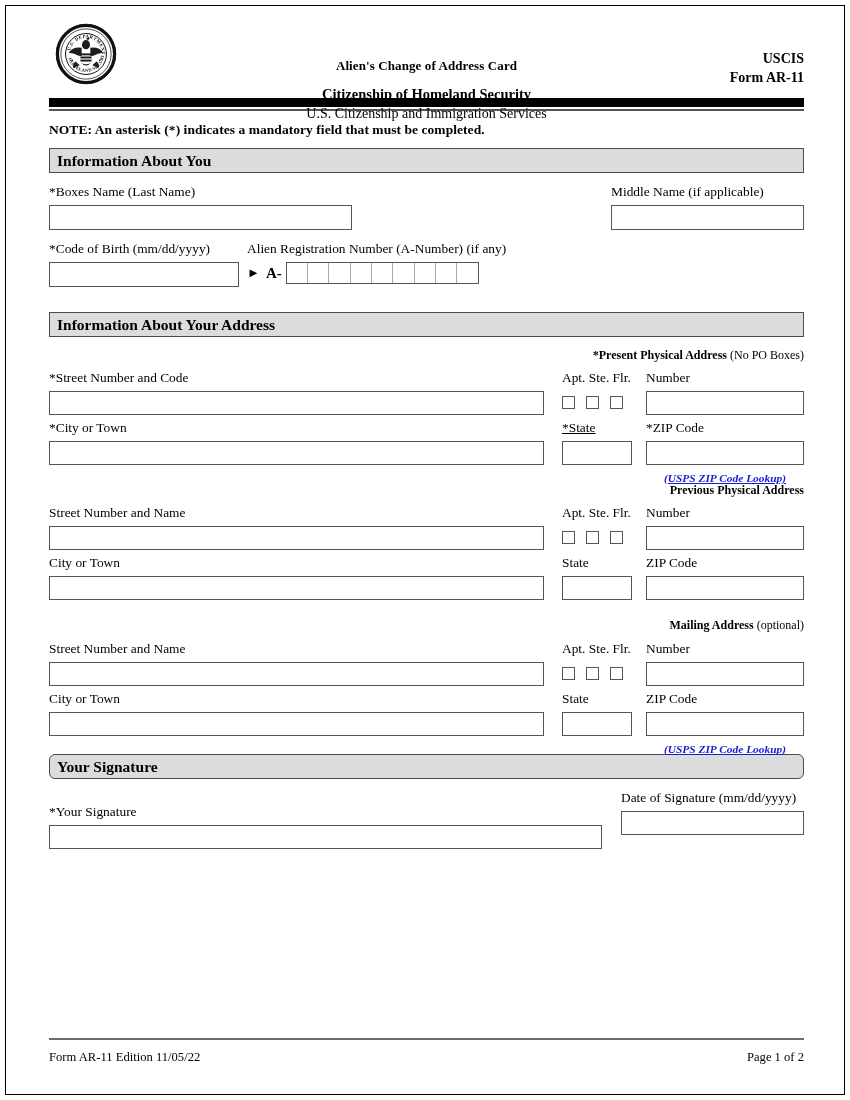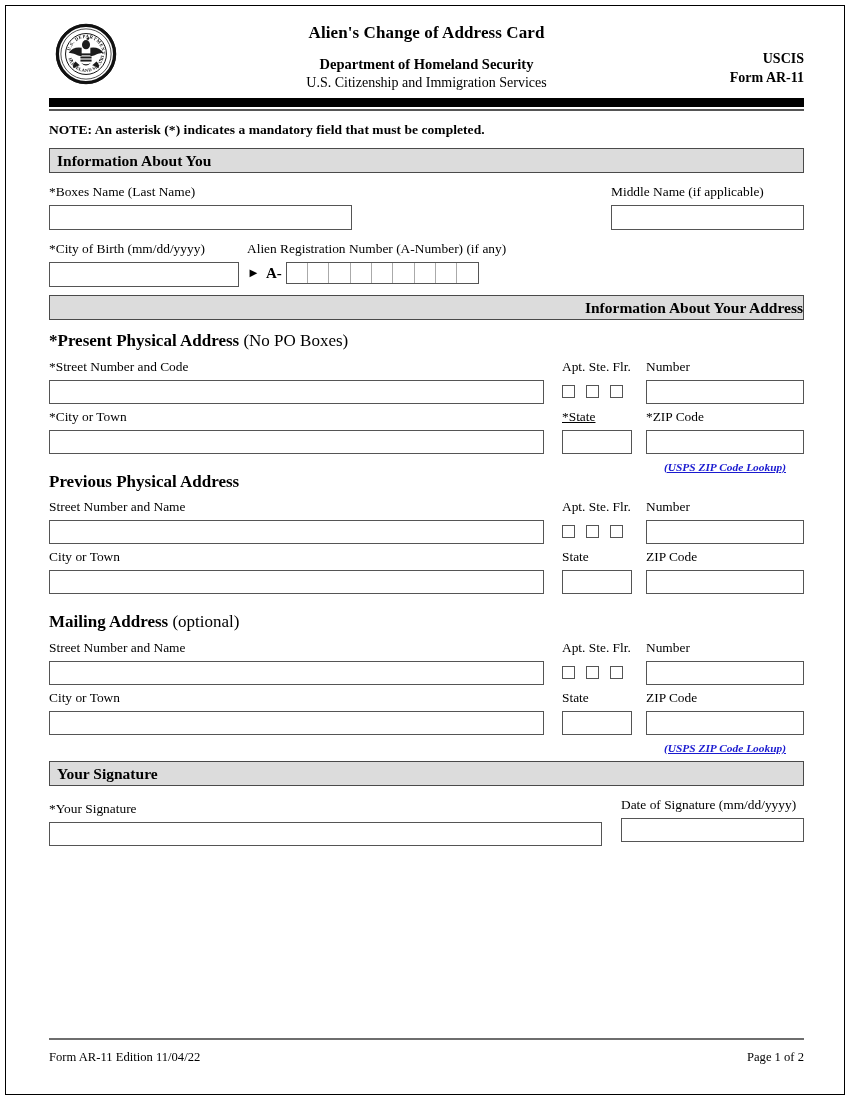--- a/index.html
+++ b/index.html
@@ -35,24 +35,25 @@
   .seal {
     position: absolute;
     left: 6px; top: 9px;
     width: 62px; height: 62px;
   }
   .head-titles {
     text-align: center;
     padding-top: 10px;
   }
   .form-title {
-    font-size: 17px;
+    font-size: 13px;
     font-weight: bold;
     letter-spacing: .1px;
     line-height: 1.1;
+    margin-top: 35px;
   }
   .dhs-line {
     font-size: 14.5px;
     font-weight: bold;
     margin-top: 13px;
     line-height: 1.15;
   }
   .uscis-line {
     font-size: 14px;
     margin-top: 3px;
@@ -106,23 +107,24 @@
 
   .box {
     border: 1.5px solid #555;
     background: #fff;
     height: 24px;
   }
 
   .row { position: relative; }
 
   .subhead {
-    font-size: 17px;
+    font-size: 12px;
     font-weight: bold;
     line-height: 1.1;
+    text-align: right;
   }
   .subhead .reg { font-weight: normal; }
 
   .chk {
     width: 13px; height: 13px;
     border: 1.5px solid #555;
     background: #fff;
     display: inline-block;
   }
 
@@ -211,21 +213,21 @@
           </g>
           <g fill="#111">
             <circle cx="28" cy="60" r="1.1"></circle>
               <circle cx="72" cy="60" r="1.1"></circle>
           </g>
         </svg>
       </div>
 
       <div class="head-titles">
         <div class="form-title">Alien's Change of Address Card</div>
-        <div class="dhs-line">Department of Homeland Security</div>
+        <div class="dhs-line">Citizenship of Homeland Security</div>
         <div class="uscis-line">U.S. Citizenship and Immigration Services</div>
       </div>
 
       <div class="head-right">
         <div>USCIS</div>
         <div>Form AR-11</div>
       </div>
     </div>
 
     <div class="rule-thick"></div>
@@ -241,21 +243,21 @@
         <div class="box" style="margin-top:6px; height:25px;"></div>
       </div>
       <div style="position:absolute; left:562px; top:0px; width:193px;">
         <div class="lbl">Middle Name (if applicable)</div>
         <div class="box" style="margin-top:6px; height:25px;"></div>
       </div>
     </div>
 
     <div class="row" style="height:52px; margin-top:1px;">
       <div style="position:absolute; left:0px; top:0px; width:190px;">
-        <div class="lbl">*City of Birth (mm/dd/yyyy)</div>
+        <div class="lbl">*Code of Birth (mm/dd/yyyy)</div>
         <div class="box" style="margin-top:6px; height:25px;"></div>
       </div>
       <div style="position:absolute; left:198px; top:0px; width:300px;">
         <div class="lbl">Alien Registration Number (A-Number) (if any)</div>
         <div style="margin-top:6px; display:flex; align-items:center;">
           <span class="anum-arrow" style="margin-right:6px;">►</span>
           <span class="anum-a" style="margin-right:4px;">A-</span>
           <span class="comb" style="width:193px;">
             <i></i>
               <i></i>
@@ -264,21 +266,21 @@
               <i></i>
               <i></i>
               <i></i>
               <i></i>
               <i></i>
           </span>
         </div>
       </div>
     </div>
 
-    <div class="section-bar" style="margin-top:2px;text-align:right;">Information About Your Address</div>
+    <div class="section-bar" style="margin-top:19px;">Information About Your Address</div>
 
     <div class="subhead" style="margin-top:12px;">
       <span>*Present Physical Address</span><span class="reg"> (No PO Boxes)</span>
     </div>
 
     <div class="row" style="height:50px; margin-top:8px;">
       <div style="position:absolute; left:0px; top:0px; width:495px;">
         <div class="lbl">*Street Number and Code</div>
         <div class="box" style="margin-top:6px;"></div>
       </div>
@@ -386,33 +388,33 @@
       </div>
       <div style="position:absolute; left:597px; top:0px; width:158px;">
         <div class="lbl">ZIP Code</div>
         <div class="box" style="margin-top:6px;"></div>
         <div style="text-align:center; margin-top:3px;">
           <span class="usps">(USPS ZIP Code Lookup)</span>
         </div>
       </div>
     </div>
 
-    <div class="section-bar" style="margin-top:21px;">Your Signature</div>
+    <div class="section-bar" style="margin-top:13px;border-radius:6px;">Your Signature</div>
 
     <div class="row" style="height:50px; margin-top:11px;">
-      <div style="position:absolute; left:0px; top:4px; width:553px;">
+      <div style="position:absolute; left:0px; top:14px; width:553px;">
         <div class="lbl">*Your Signature</div>
         <div class="box" style="margin-top:6px;"></div>
       </div>
       <div style="position:absolute; left:572px; top:0px; width:183px;">
         <div class="lbl">Date of Signature (mm/dd/yyyy)</div>
         <div class="box" style="margin-top:6px;"></div>
       </div>
     </div>
 
   </div>
 
   <div class="footer-rule" style="top:1032px;"></div>
   <div class="footer" style="top:1044px;">
-    <span class="left">Form AR-11   Edition   11/04/22</span>
+    <span class="left">Form AR-11   Edition   11/05/22</span>
     <span class="right">Page 1 of 2</span>
   </div>
 </div>
 
 </body></html>

